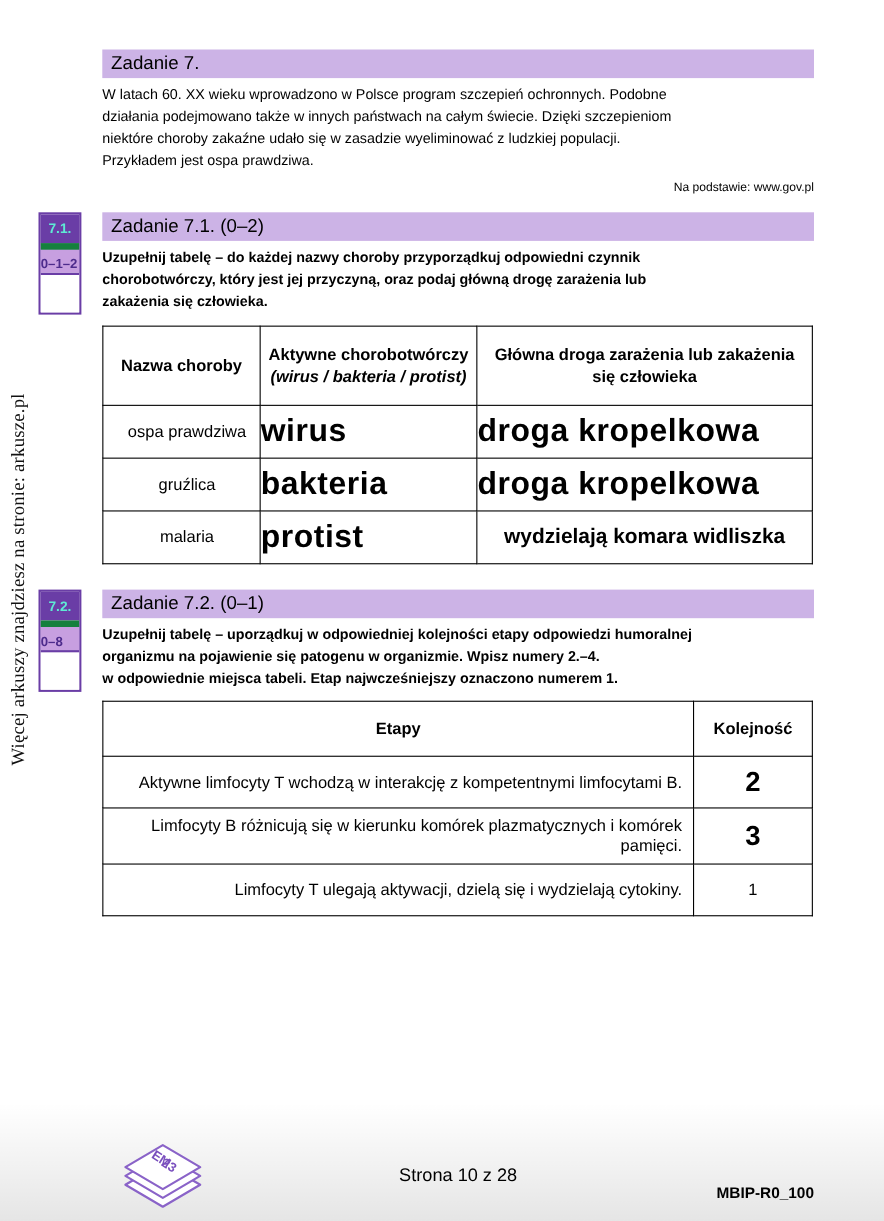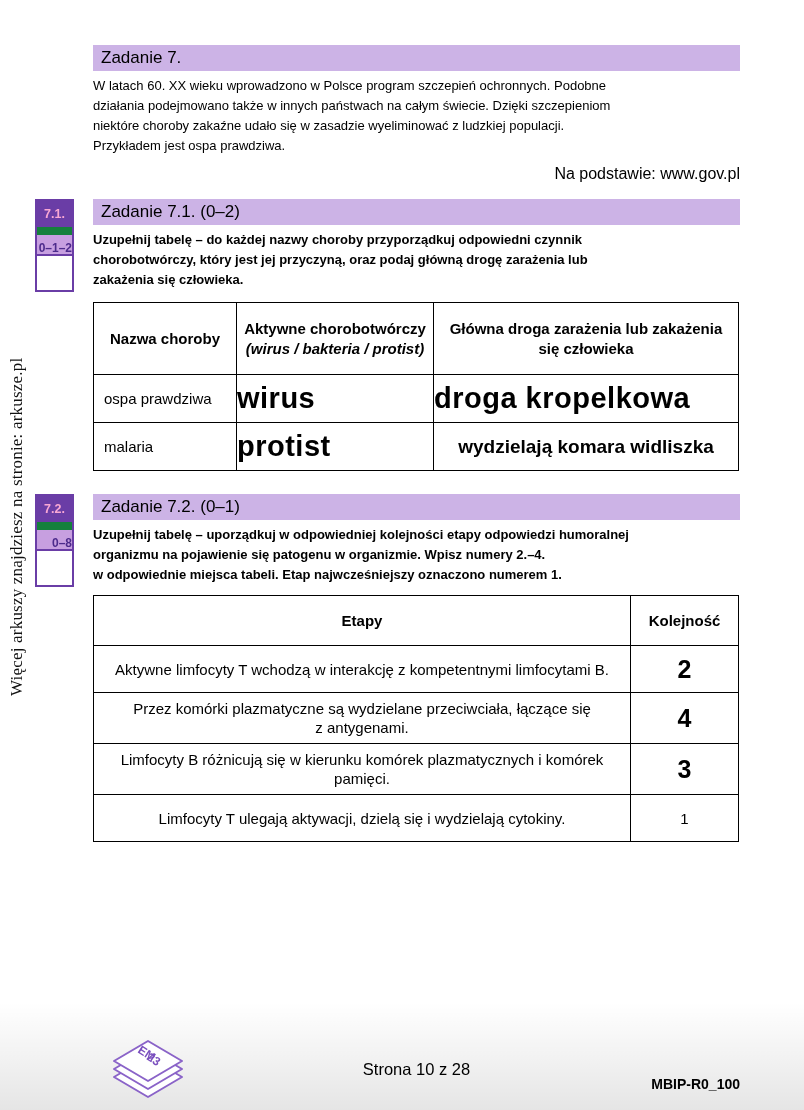--- a/index.html
+++ b/index.html
@@ -15,43 +15,43 @@
     font-family:"Liberation Serif", serif; font-size:17px; white-space:nowrap;
     letter-spacing:0.2px; color:#111;
   }
   .content { position:relative; margin-left:93px; width:647px; padding-top:45px; }
   .band {
     background:#ccb3e6; font-weight:normal; font-size:17px;
     height:26px; line-height:26px; padding-left:8px;
   }
   .body-text { font-size:13px; line-height:20px; margin-top:5px; }
   .bold { font-weight:bold; }
-  .source { text-align:right; font-size:16px; margin-top:9px; }
+  .source { text-align:right; font-size:11px; margin-top:9px; }
   .task-sec { position:relative; }
   .sec71 { margin-top:16px; }
   .sec72 { margin-top:23px; }
   
   .marker { position:absolute; left:-58px; top:0; width:39px; border:2px solid #6a3da6; background:#fff; }
-  .m-id   { background:#6a3da6; color:#f9a8d4; font-weight:bold; font-size:12.5px; text-align:center; height:26px; line-height:26px; }
-  .m-pts  { background:#c79fe0; color:#4d2b8c; font-weight:bold; font-size:12px; text-align:right; height:27px; line-height:27px; border-top:8px solid #15803d; }
+  .m-id   { background:#6a3da6; color:#5eead4; font-weight:bold; font-size:12.5px; text-align:center; height:26px; line-height:26px; }
+  .m-pts  { background:#c79fe0; color:#4d2b8c; font-weight:bold; font-size:12px; text-align:left; height:27px; line-height:27px; border-top:6px solid #15803d; }
   .m-blank{ background:#fff; height:36px; border-top:2px solid #6a3da6; }
   
   table { border-collapse:collapse; table-layout:fixed; width:645px; margin-top:10px; }
   .t71 { margin-top:12px; }
   th, td { border:1.5px solid #000; vertical-align:middle; }
   th { font-size:15px; font-weight:bold; text-align:center; line-height:20px; }
   .t71 th { height:72px; }
   .t71 td { height:48px; }
   .th-sub { font-style:italic; font-weight:bold; }
-  .cell-label { font-size:15px; text-align:left; padding-left:10px; }
+  .cell-label { font-size:15px; text-align:center; padding-left:10px; }
   .ans-big { font-size:29px; font-weight:bold; text-align:left; letter-spacing:0.5px; }
   .ans-mid { font-size:19px; font-weight:bold; text-align:center; }
   .t72 th { height:50px; }
   .t72 td { height:47px; }
-  .t72 td.cell-stage { font-size:15px; text-align:center; padding:6px 10px; line-height:19px; }
+  .t72 td.cell-stage { font-size:15px; text-align:right; padding:6px 10px; line-height:19px; }
   .num-big { font-size:25px; font-weight:bold; text-align:center; }
   .num-small { font-size:15px; font-weight:normal; text-align:center; }
   
   .footer {
     position:absolute; left:0; bottom:0; width:804px; height:108px;
     background:linear-gradient(to bottom, rgba(0,0,0,0) 0%, rgba(0,0,0,0.055) 55%, rgba(0,0,0,0.10) 100%);
   }
   .logo { position:absolute; left:110px; top:36px; }
   .page-num { position:absolute; left:93px; width:647px; top:58px; text-align:center; font-size:16.5px; }
   .code { position:absolute; left:93px; width:647px; top:74px; text-align:right; font-weight:bold; font-size:14px; }
@@ -94,20 +94,25 @@
             <span class="th-sub">(wirus / bakteria / protist)</span>
           </th>
           <th>Główna droga zarażenia lub zakażenia<br>się człowieka</th>
         </tr>
         <tr>
           <td class="cell-label">ospa prawdziwa</td>
           <td class="ans-big">wirus</td>
           <td class="ans-big">droga kropelkowa</td>
         </tr>
         <tr>
+          <td class="cell-label">gruźlica</td>
+          <td class="ans-big">bakteria</td>
+          <td class="ans-big">droga kropelkowa</td>
+        </tr>
+        <tr>
           <td class="cell-label">malaria</td>
           <td class="ans-big">protist</td>
           <td class="ans-mid">wydzielają komara widliszka</td>
         </tr>
       </tbody>
         </table>
     </section>
 
     <section class="task-sec sec72">
       <div class="marker">
@@ -124,24 +129,20 @@
             <col style="width:108px">
           </colgroup>
         <tbody>
             <tr>
           <th>Etapy</th>
           <th>Kolejność</th>
         </tr>
         <tr>
           <td class="cell-stage">Aktywne limfocyty T wchodzą w interakcję z kompetentnymi limfocytami B.</td>
           <td class="num-big">2</td>
-        </tr>
-        <tr>
-          <td class="cell-stage">Przez komórki plazmatyczne są wydzielane przeciwciała, łączące się<br>z antygenami.</td>
-          <td class="num-big">4</td>
         </tr>
         <tr>
           <td class="cell-stage">Limfocyty B różnicują się w kierunku komórek plazmatycznych i komórek<br>pamięci.</td>
           <td class="num-big">3</td>
         </tr>
         <tr>
           <td class="cell-stage">Limfocyty T ulegają aktywacji, dzielą się i wydzielają cytokiny.</td>
           <td class="num-small">1</td>
         </tr>
       </tbody>

